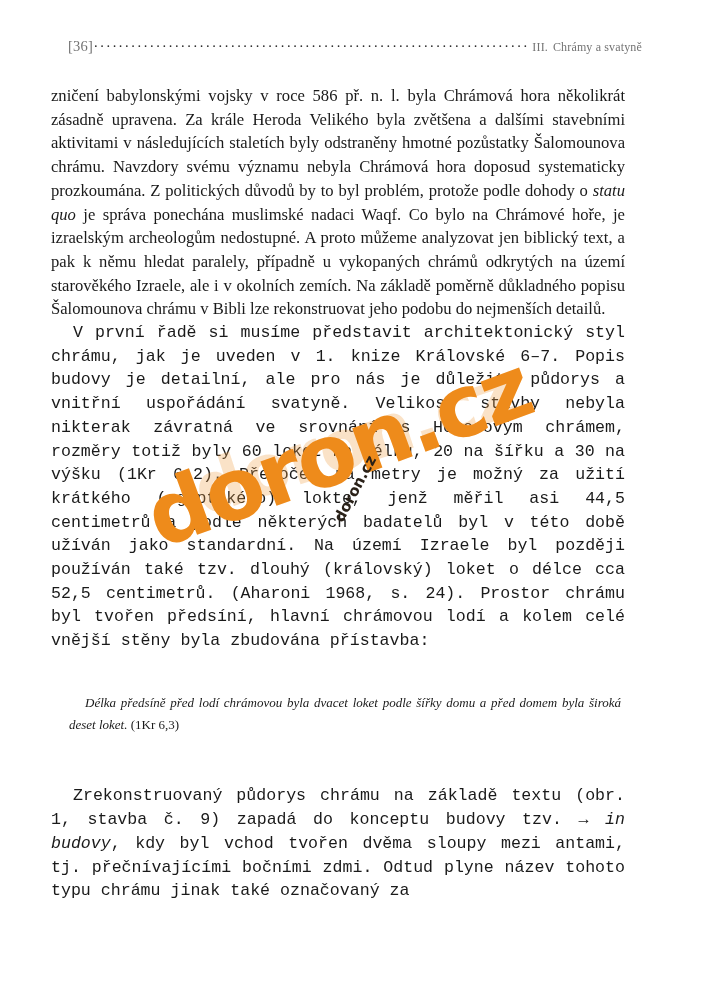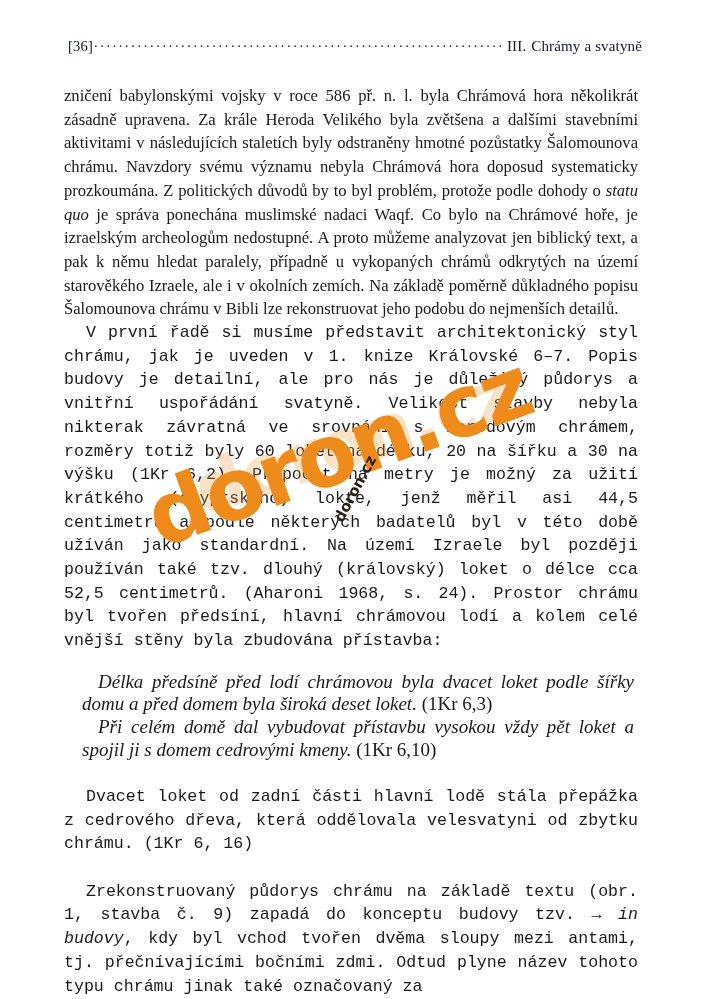--- a/index.html
+++ b/index.html
@@ -26,21 +26,21 @@
   
   .running-head {
     position: absolute;
     top: 36px;
     left: 68px;
     width: 574px;
     height: 22px;
     display: flex;
     align-items: baseline;
     font-size: 14.5px;
-    color: #0f172a;
+    color: #737373;
     white-space: nowrap;
   }
 
   .folio {
     letter-spacing: 0.2px;
   }
 
   .leader {
     flex: 1 1 auto;
     overflow: hidden;
@@ -55,55 +55,55 @@
     letter-spacing: 2.6px;
     font-size: 14.5px;
     color: #2a2a2a;
     white-space: nowrap;
     position: absolute;
     left: 0;
     bottom: 0;
   }
 
   .head-title {
-    font-size: 15px;
+    font-size: 12px;
     letter-spacing: 0.15px;
     font-family: Liberation Serif, serif;
   }
 
   .head-title .roman {
     margin-right: 5px;
   }
 
   
   .textblock {
     position: absolute;
     top: 84px;
-    left: 64px;
+    left: 51px;
     width: 574px;
     font-size: 16.6px;
     line-height: 23.7px;
     text-align: justify;
     text-justify: inter-word;
     hyphens: manual;
   }
 
   .textblock p {
     margin: 0;
   }
 
   .para-indent {
     text-indent: 22px;
     font-family: Liberation Mono, monospace;
   }
 
   .quote {
-    margin-top: 18px;
+    margin-top: 39px;
     font-style: italic;
-    font-size: 19px;
+    font-size: 13px;
     line-height: 22.6px;
     padding-left: 18px;
     padding-right: 4px;
     text-align: justify;
   }
 
   .quote p {
     margin: 0;
     text-indent: 16px;
   }
@@ -189,26 +189,24 @@
   </div>
 
   <div class="textblock">
 
     <p><span>zničení babylonskými vojsky v roce 586 př. n. l. byla Chrámová hora několikrát zásadně upravena. Za krále Heroda Velikého byla zvětšena a dalšími stavebními aktivitami v následujících staletích byly odstraněny hmotné pozůstatky Šalomounova chrámu. Navzdory svému významu nebyla Chrámová hora doposud systematicky prozkoumána. Z politických důvodů by to byl problém, protože podle dohody o </span><i class="it">statu quo</i><span> je správa ponechána muslimské nadaci Waqf. Co bylo na Chrámové hoře, je izraelským archeologům nedostupné. A proto můžeme analyzovat jen biblický text, a pak k němu hledat paralely, případně u vykopaných chrámů odkrytých na území starověkého Izraele, ale i v okolních zemích. Na základě poměrně důkladného popisu Šalomounova chrámu v Bibli lze rekonstruovat jeho podobu do nejmenších detailů.</span></p>
 
     <p class="para-indent">V první řadě si musíme představit architektonický styl chrámu, jak je uveden v 1. knize Královské 6–7. Popis budovy je detailní, ale pro nás je důležitý půdorys a vnitřní uspořádání svatyně. Velikost stavby nebyla nikterak závratná ve srovnání s Herodovým chrámem, rozměry totiž byly 60 loket na délku, 20 na šířku a 30 na výšku (1Kr 6,2). Přepočet na metry je možný za užití krátkého (egyptského) lokte, jenž měřil asi 44,5 centimetrů a podle některých badatelů byl v této době užíván jako standardní. Na území Izraele byl později používán také tzv. dlouhý (královský) loket o délce cca 52,5 centimetrů. (Aharoni 1968, s. 24). Prostor chrámu byl tvořen předsíní, hlavní chrámovou lodí a kolem celé vnější stěny byla zbudována přístavba:</p>
 
     <div class="quote">
       <p><span>Délka předsíně před lodí chrámovou byla dvacet loket podle šířky domu a před domem byla široká deset loket.</span> <span class="ref">(1Kr 6,3)</span></p>
-      <p><span>Při celém domě dal vybudovat přístavbu vysokou vždy pět loket a spojil ji s domem cedrovými kmeny.</span> <span class="ref">(1Kr 6,10)</span></p>
     </div>
 
     <div class="gap"></div>
 
-    <p class="para-indent">Dvacet loket od zadní části hlavní lodě stála přepážka z cedrového dřeva, která oddělovala velesvatyni od zbytku chrámu. (1Kr 6, 16)</p>
 
     <div class="gap"></div>
 
     <p class="para-indent"><span>Zrekonstruovaný půdorys chrámu na základě textu (obr. 1, stavba č. 9) zapadá do konceptu budovy tzv. </span><span class="arrow">→</span> <i class="it">in budovy</i><span>, kdy byl vchod tvořen dvěma sloupy mezi antami, tj. přečnívajícími bočními zdmi. Odtud plyne název tohoto typu chrámu jinak také označovaný za</span></p>
 
   </div>
 
   <div class="watermark">
     <div class="wm-ghost">doron.cz</div>
     <div class="wm-main">doron.cz</div>

